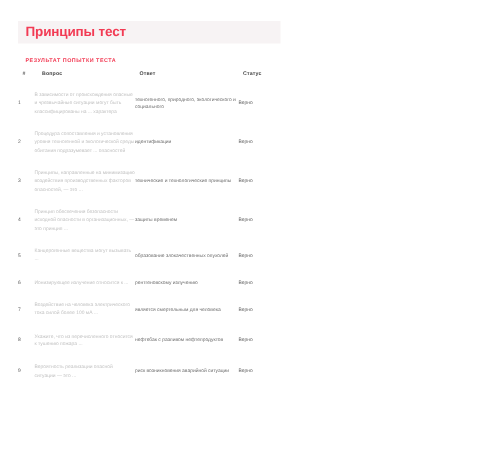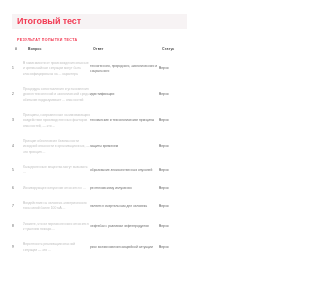--- a/index.html
+++ b/index.html
@@ -122,21 +122,21 @@
     font-size: 3.6px;
     vertical-align: middle;
   }
 </style>
 </head>
 <body>
 
 <div class="page">
 
   <div class="title-banner"></div>
-  <div class="page-title">Итоговый тест</div>
+  <div class="page-title">Принципы тест</div>
 
   <div class="section-subtitle">РЕЗУЛЬТАТ ПОПЫТКИ ТЕСТА</div>
 
   <table class="results-table">
     <colgroup>
       <col class="col-num">
       <col class="col-q">
       <col class="col-a">
       <col class="col-status">
     </colgroup>

